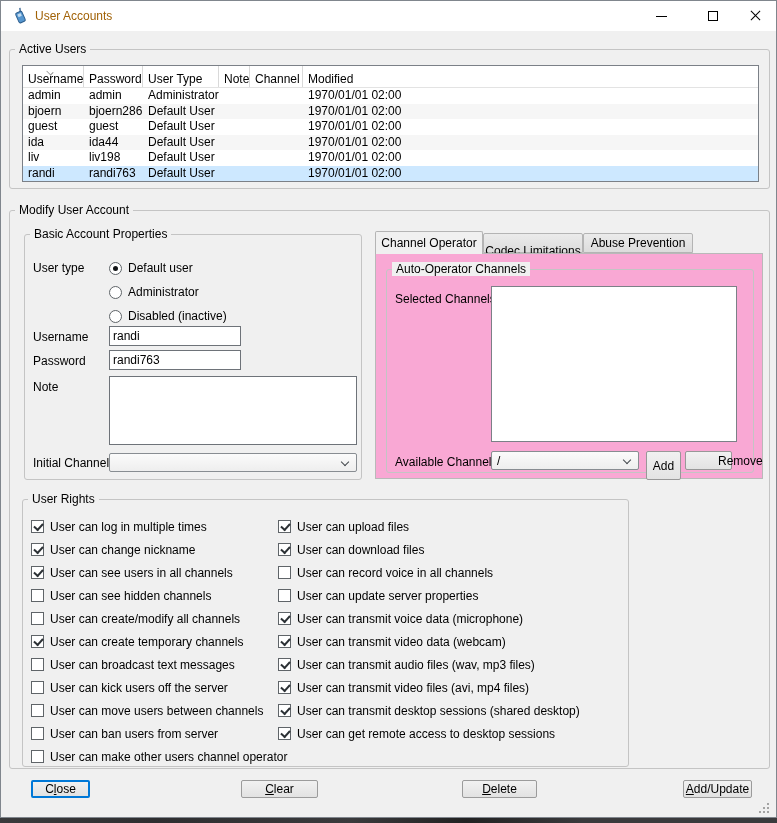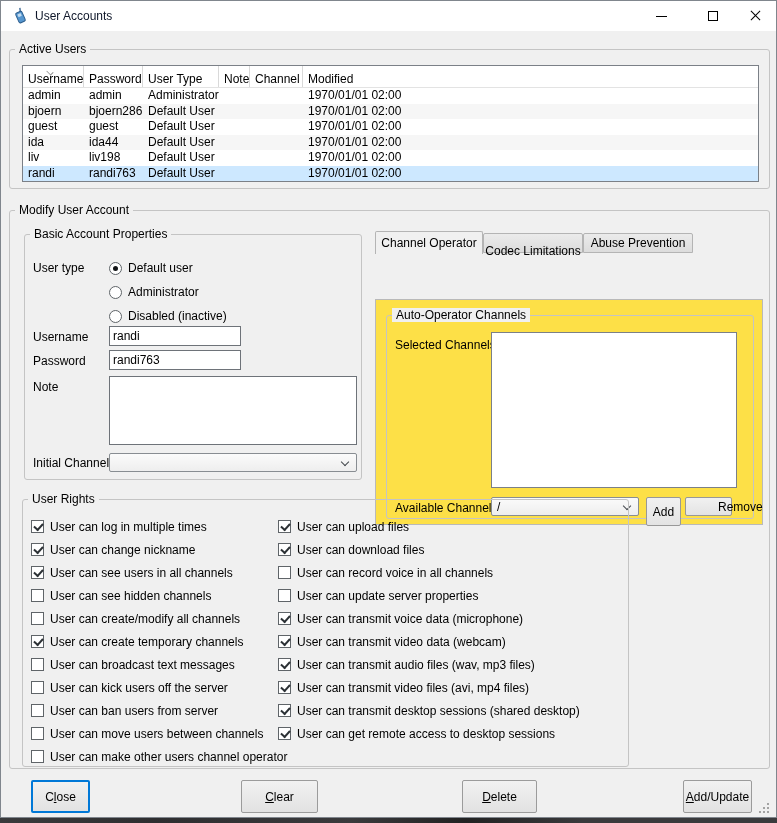--- a/index.html
+++ b/index.html
@@ -5,21 +5,21 @@
   * { margin:0; padding:0; box-sizing:border-box; }
   html,body { width:777px; height:823px; font-family:"Liberation Sans", sans-serif; background:#3d3d3f; }
   .stage { position:relative; width:777px; height:823px; overflow:hidden; }
 
   .window { position:absolute; left:0; top:0; width:777px; height:818px;
             background:#f0f0f0; border:1px solid #80868d; }
 
   
   .titlebar { position:absolute; left:0; top:0; width:775px; height:30px; background:#ffffff; }
   .app-icon { position:absolute; left:9px; top:5px; width:20px; height:20px; }
-  .title { position:absolute; left:34px; top:8px; font-size:12px; color:#0f172a; }
+  .title { position:absolute; left:34px; top:8px; font-size:12px; color:#a16207; }
   .wbtn { position:absolute; top:0; width:40px; height:30px; }
   .wbtn-min { left:640px; } .wbtn-max { left:692px; } .wbtn-close { left:734px; }
   .glyph-min { position:absolute; left:15px; top:15px; width:11px; height:1px; background:#000; }
   .glyph-max { position:absolute; left:15px; top:10px; width:10px; height:10px; border:1px solid #000; }
   .glyph-x1,.glyph-x2 { position:absolute; left:14px; top:14px; width:13px; height:1px; background:#000; }
   .glyph-x1 { transform:rotate(45deg);} .glyph-x2 { transform:rotate(-45deg);}
 
   
   .group { position:absolute; border:1px solid #c4c4c4; border-radius:3px; }
   .legend { position:absolute; top:-8px; left:5px; background:#f0f0f0; padding:0 4px; font-size:12px; color:#000; white-space:nowrap; }
@@ -55,35 +55,35 @@
   .combo { position:absolute; border:1px solid #888d92; background:linear-gradient(#fbfbfb,#eeeeee);
            font-size:12px; padding:2px 18px 0 5px; color:#000; border-radius:2px; }
   .combo::after { content:""; position:absolute; right:8px; top:5px; width:5px; height:5px;
                   border-right:1.4px solid #43484d; border-bottom:1.4px solid #43484d; transform:rotate(45deg); }
 
   
   .tab { position:absolute; font-size:12px; text-align:center; color:#000;
          border:1px solid #b4b4b4; border-radius:2px 2px 0 0; background:linear-gradient(#ebebeb,#dcdcdc); }
   .tab.active { background:#f0f0f0; z-index:3; border-bottom:none; }
   .tabpane { position:absolute; left:365px; top:42px; width:388px; height:226px;
-             border:1px solid #b9b9b9; background:#fde047;margin-top:46px; }
+             border:1px solid #b9b9b9; background:#f9a8d4; }
   .list { position:absolute; left:104px; top:16px; width:246px; height:156px; background:#fff; border:1px solid #7b8087; }
   .sbtn { position:absolute; border:1px solid #989898; border-radius:2px; background:linear-gradient(#f1f1f1,#e3e3e3);
           font-family:"Liberation Sans",sans-serif; font-size:12px; color:#000; text-align:center; padding:0; }
 
   
   .rights-col { position:absolute; top:20px; }
   .rights-col.left { left:8px; } .rights-col.right { left:255px; }
   .cbrow { display:flex; align-items:center; gap:6px; height:13px; margin-bottom:10px; font-size:12px; white-space:nowrap; }
   .cb { position:relative; width:13px; height:13px; border:1px solid #5f6468; background:#fff; flex:none; }
   .cb.on::after { content:""; position:absolute; left:1.5px; top:2px; width:7px; height:4px;
                   border-left:2px solid #2c3135; border-bottom:2px solid #2c3135; transform:rotate(-48deg); }
 
   
-  .btn { position:absolute; top:779px; height:33px; border:1px solid #9b9b9b; border-radius:2px;
+  .btn { position:absolute; top:779px; height:18px; border:1px solid #9b9b9b; border-radius:2px;
          background:linear-gradient(#f1f1f1,#e2e2e2); font-family:"Liberation Sans",sans-serif;
          font-size:12px; color:#000; text-align:center; }
   .btn.focused { border:2px solid #0078d7; }
   .btn-close { left:30px; width:59px; } .btn-clear { left:240px; width:77px; }
   .btn-delete { left:461px; width:75px; } .btn-add-update { left:682px; width:69px; }
 
   .grip { position:absolute; right:5px; bottom:4px; width:12px; height:12px; }
   .grip::after { content:""; position:absolute; left:0; bottom:0; width:2px; height:2px; background:#a3a3a3;
                  box-shadow:4px 0 #a3a3a3, 8px 0 #a3a3a3, 8px -4px #a3a3a3, 8px -8px #a3a3a3, 4px -4px #a3a3a3; }
   .desktop-strip { position:absolute; left:0; top:818px; width:777px; height:5px;
@@ -256,25 +256,25 @@
             <div class="cbrow">
               <span class="cb"></span>
               <span>User can broadcast text messages</span>
             </div>
             <div class="cbrow">
               <span class="cb"></span>
               <span>User can kick users off the server</span>
             </div>
             <div class="cbrow">
               <span class="cb"></span>
+              <span>User can move users between channels</span>
+            </div>
+            <div class="cbrow">
+              <span class="cb"></span>
               <span>User can ban users from server</span>
-            </div>
-            <div class="cbrow">
-              <span class="cb"></span>
-              <span>User can move users between channels</span>
             </div>
             <div class="cbrow">
               <span class="cb"></span>
               <span>User can make other users channel operator</span>
             </div>
           </div>
         <div class="rights-col right">
             <div class="cbrow">
               <span class="cb on"></span>
               <span>User can upload files</span>

